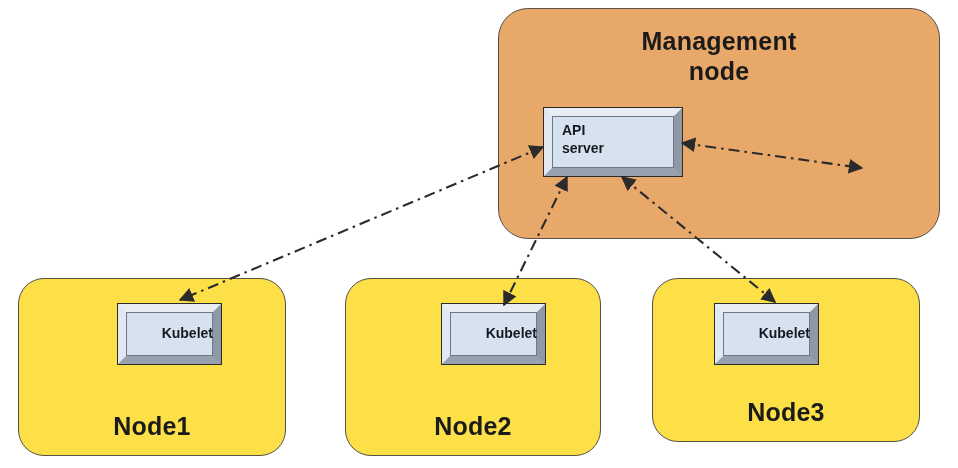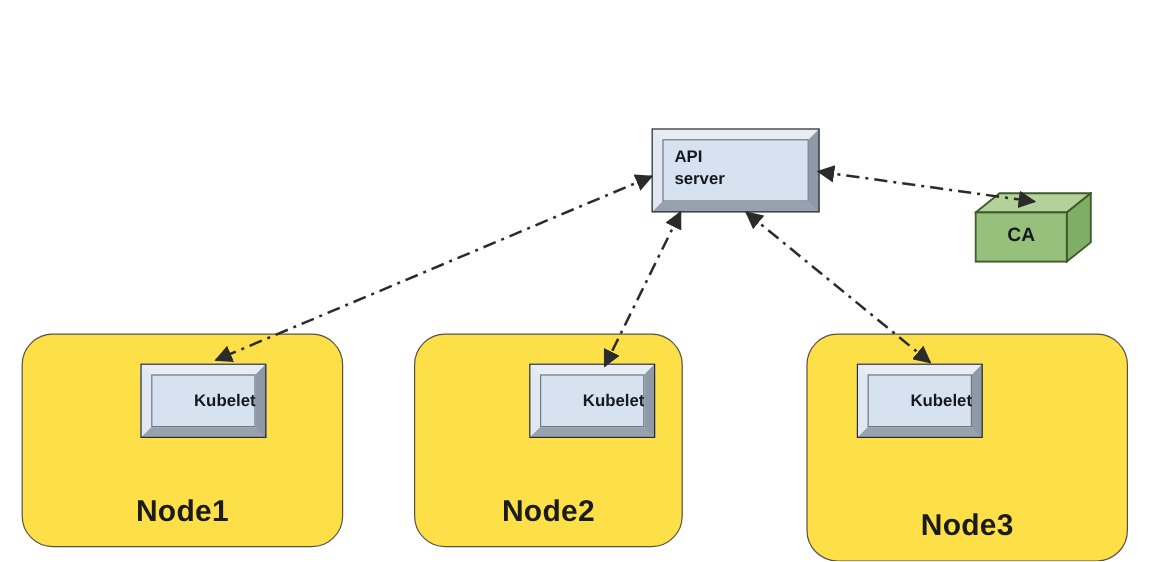--- a/index.html
+++ b/index.html
@@ -134,55 +134,47 @@
 
     <line x1="543" y1="147" x2="180" y2="300" stroke="#2b2b2b" stroke-width="2.1" stroke-dasharray="11 5 2.5 5" marker-start="url(#arrow-start)" marker-end="url(#arrow-end)"></line>
 
     <line x1="567" y1="177" x2="504" y2="305" stroke="#2b2b2b" stroke-width="2.1" stroke-dasharray="11 5 2.5 5" marker-start="url(#arrow-start)" marker-end="url(#arrow-end)"></line>
 
     <line x1="622" y1="177" x2="775" y2="302" stroke="#2b2b2b" stroke-width="2.1" stroke-dasharray="11 5 2.5 5" marker-start="url(#arrow-start)" marker-end="url(#arrow-end)"></line>
 
     <line x1="682" y1="143" x2="862" y2="168" stroke="#2b2b2b" stroke-width="2.1" stroke-dasharray="11 5 2.5 5" marker-start="url(#arrow-start)" marker-end="url(#arrow-end)"></line>
   </svg>
 
+  <div class="region mgmt" style="left:498px; top:8px; width:442px; height:231px;">
+    <div class="region-title"><span>Management</span><br><span>node</span></div>
+  </div>
 
   <div class="bevel-box" style="left:543px; top:107px; width:140px; height:70px;">
     <div class="bevel-inner"></div>
     <div class="bevel-label topleft"><span>API</span><br><span>server</span></div>
   </div>
 
-  <div class="cuboid" style="left:812px; top:160px;">
-    <svg width="98" height="62" viewBox="0 0 98 62">
-
-      <path d="M 1 17 L 21 1 L 97 1 L 77 17 Z" fill="#b3d199" stroke="#3f5c2c" stroke-width="1.6"></path>
-
-      <path d="M 77 17 L 97 1 L 97 42 L 77 58 Z" fill="#7fae66" stroke="#3f5c2c" stroke-width="1.6"></path>
-
-      <rect x="1" y="17" width="76" height="41" fill="#96c07c" stroke="#3f5c2c" stroke-width="1.6"></rect>
-    </svg>
-    <div class="cuboid-label" style="left:1px; width:76px; top:28px;">CA</div>
-  </div>
 
   <div class="region worker" style="left:18px; top:278px; width:268px; height:178px;">
     <div class="region-title">Node1</div>
   </div>
   <div class="bevel-box" style="left:117px; top:303px; width:105px; height:62px;">
     <div class="bevel-inner"></div>
     <div class="bevel-label center">Kubelet</div>
   </div>
 
-  <div class="region worker" style="left:345px; top:278px; width:224px; height:178px;">
+  <div class="region worker" style="left:345px; top:278px; width:256px; height:178px;">
     <div class="region-title">Node2</div>
   </div>
   <div class="bevel-box" style="left:441px; top:303px; width:105px; height:62px;">
     <div class="bevel-inner"></div>
     <div class="bevel-label center">Kubelet</div>
   </div>
 
-  <div class="region worker" style="left:672px; top:278px; width:268px; height:190px;">
+  <div class="region worker" style="left:652px; top:278px; width:268px; height:164px;">
     <div class="region-title">Node3</div>
   </div>
   <div class="bevel-box" style="left:714px; top:303px; width:105px; height:62px;">
     <div class="bevel-inner"></div>
     <div class="bevel-label center">Kubelet</div>
   </div>
 
 </div>
 
 </body></html>

